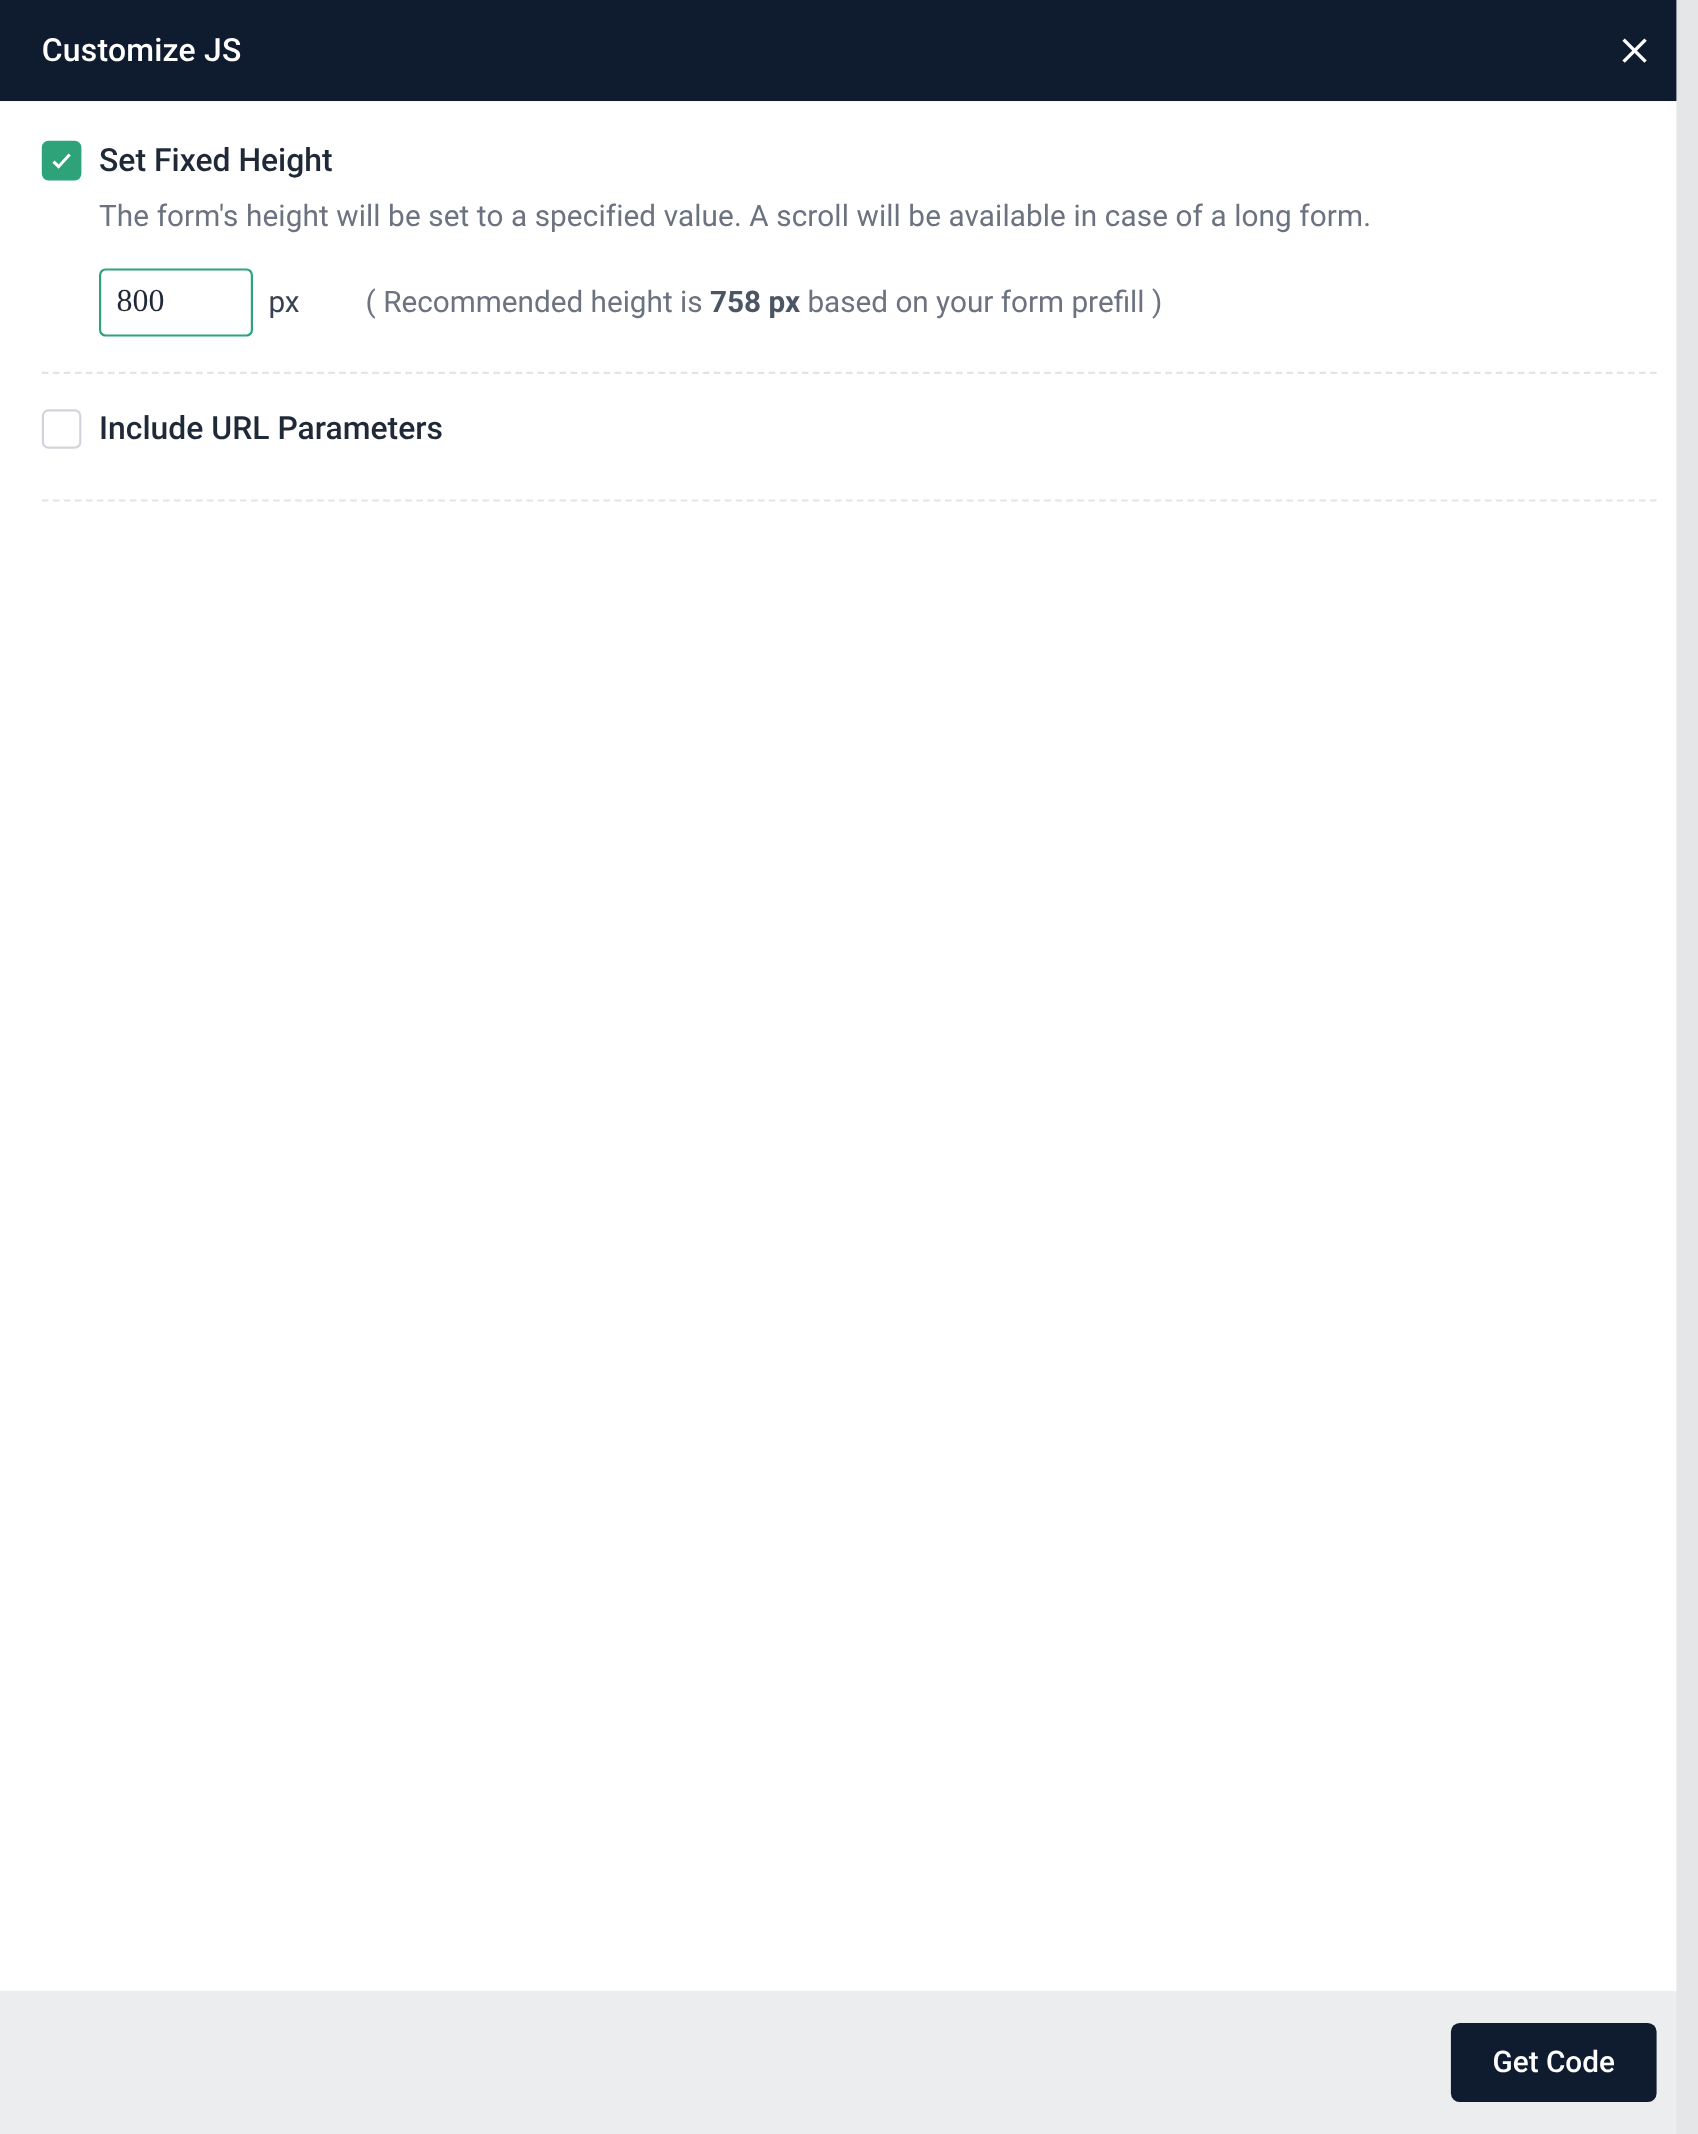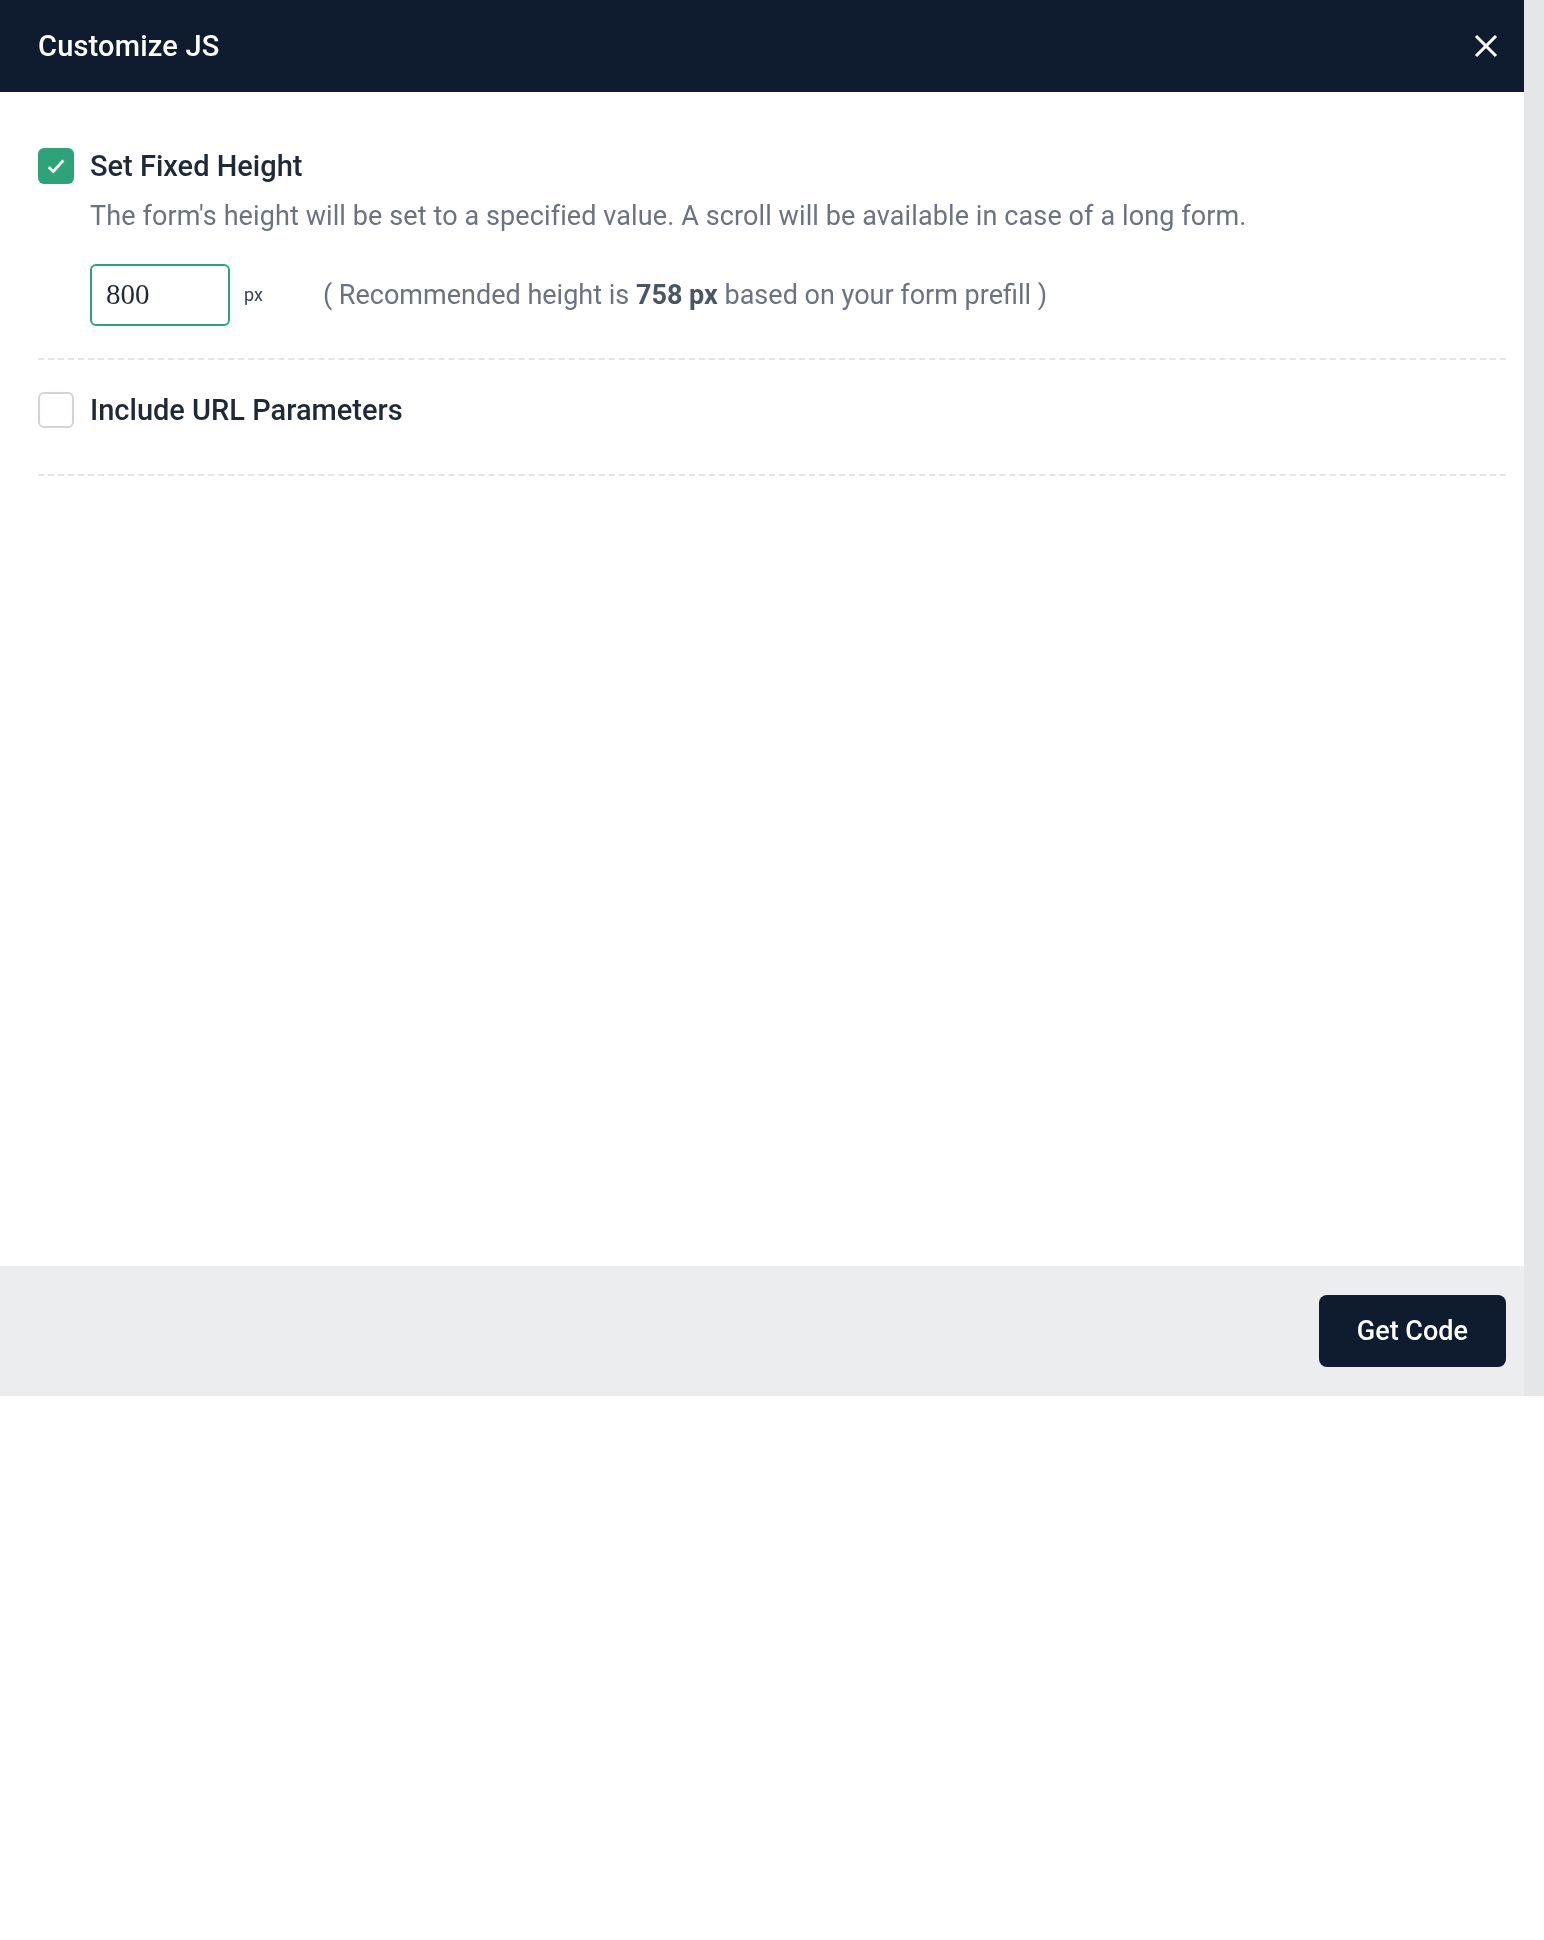--- a/index.html
+++ b/index.html
@@ -10,25 +10,24 @@
   body {
     font-family: -apple-system, BlinkMacSystemFont, "Segoe UI", Roboto, Helvetica, Arial, sans-serif;
     background: #ffffff;
     width: 1544px;
     height: 1940px;
     position: relative;
     overflow: hidden;
   }
   .modal {
     width: 1544px;
-    height: 1396px;
+    height: 1940px;
     display: flex;
     flex-direction: column;
     position: relative;
-    gap: 20px;
   }
   .header {
     background: #0f1b2e;
     height: 92px;
     display: flex;
     align-items: center;
     justify-content: space-between;
     padding: 0 38px;
   }
   .header-title {
@@ -118,21 +117,21 @@
     height: 62px;
     border: 2px solid #2ea37a;
     border-radius: 6px;
     font-size: 29px;
     padding: 0 14px;
     color: #1f2937;
     outline: none;
     font-family: Liberation Serif, serif;
   }
   .unit-label {
-    font-size: 18px;
+    font-size: 27px;
     color: #374151;
   }
   .recommendation {
     font-size: 27px;
     color: #6b7280;
     margin-left: 46px;
   }
   .recommendation b {
     font-weight: 700;
     color: #4b5563;

